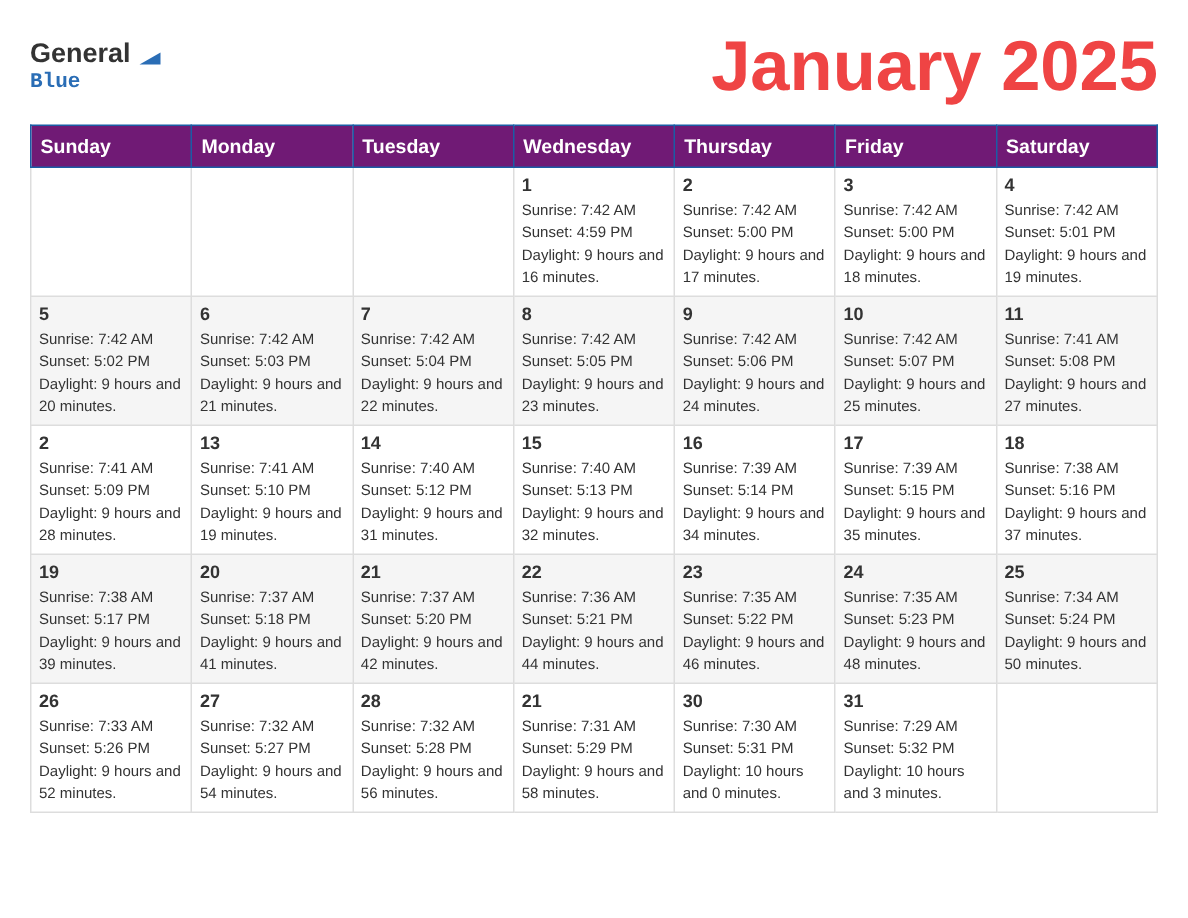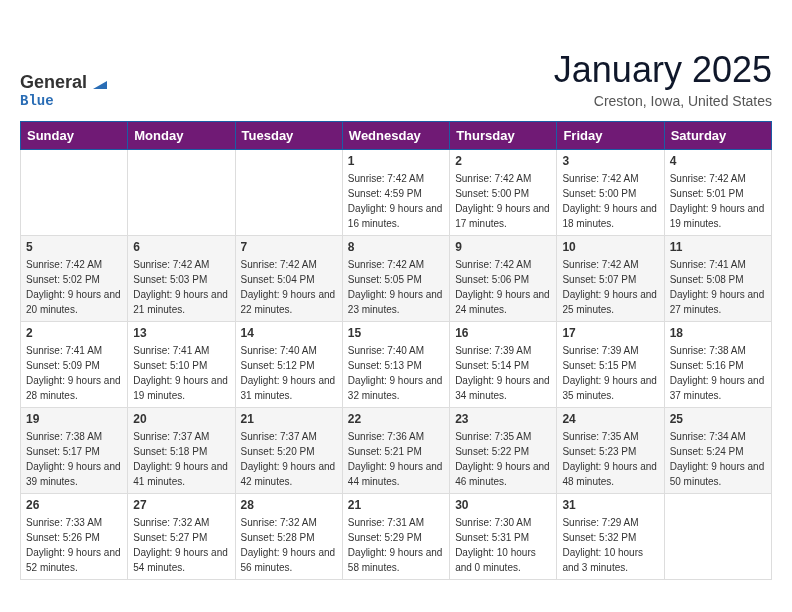--- a/index.html
+++ b/index.html
@@ -8,24 +8,23 @@
       background: #fff;
       width: 792px;
       min-height: 612px;
     }
     .page {
       width: 792px;
       padding: 16px 20px 16px 20px;
     }
     .header {
       display: flex;
-      align-items: flex-end;
+      align-items: center;
       justify-content: space-between;
       margin-bottom: 12px;
-      margin-top: 33px;
     }
     .logo {
       display: flex;
       flex-direction: column;
       align-items: flex-start;
     }
     .logo-text {
       display: flex;
       align-items: center;
       gap: 0;
@@ -43,23 +42,23 @@
     }
     .logo-icon {
       width: 22px;
       height: 22px;
       margin-left: 2px;
     }
     .title-section {
       text-align: right;
     }
     .month-title {
-      font-size: 36px;
-      color: #0f172a;
-      font-weight: normal;
+      font-size: 47px;
+      color: #ef4444;
+      font-weight: bold;
     }
     .location {
       font-size: 14px;
       color: #555;
       margin-top: 2px;
     }
     .calendar {
       width: 100%;
       border-collapse: collapse;
       border: 1px solid #ccc;
@@ -110,21 +109,20 @@
       <div class="logo-text">
         <span class="logo-general">General</span>
         <svg class="logo-icon" viewBox="0 0 22 22" xmlns="http://www.w3.org/2000/svg">
           <polygon points="4,18 18,10 18,18" fill="#2a6db5"></polygon>
         </svg>
       </div>
       <span class="logo-blue">Blue</span>
     </div>
     <div class="title-section">
       <div class="month-title">January 2025</div>
-      <div class="location">Creston, Iowa, United States</div>
     </div>
   </div>
 
   <table class="calendar">
     <thead>
       <tr>
         <th>Sunday</th>
         <th>Monday</th>
         <th>Tuesday</th>
         <th>Wednesday</th>

